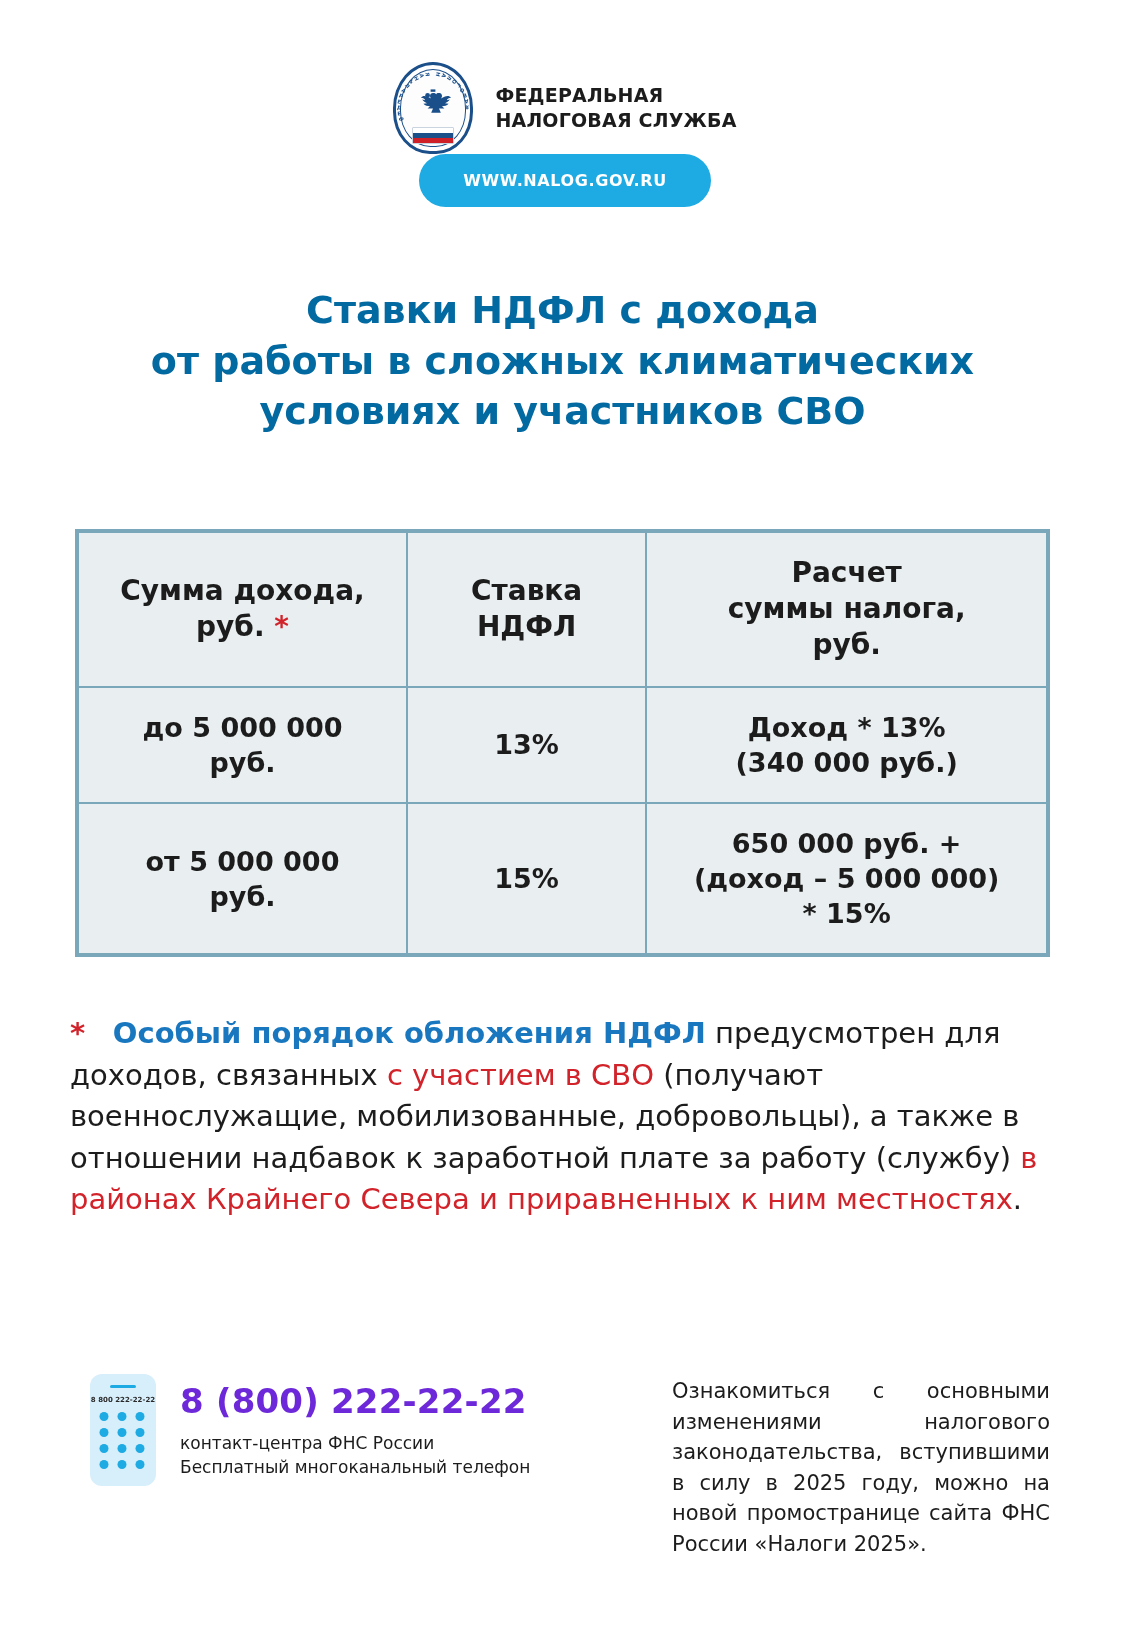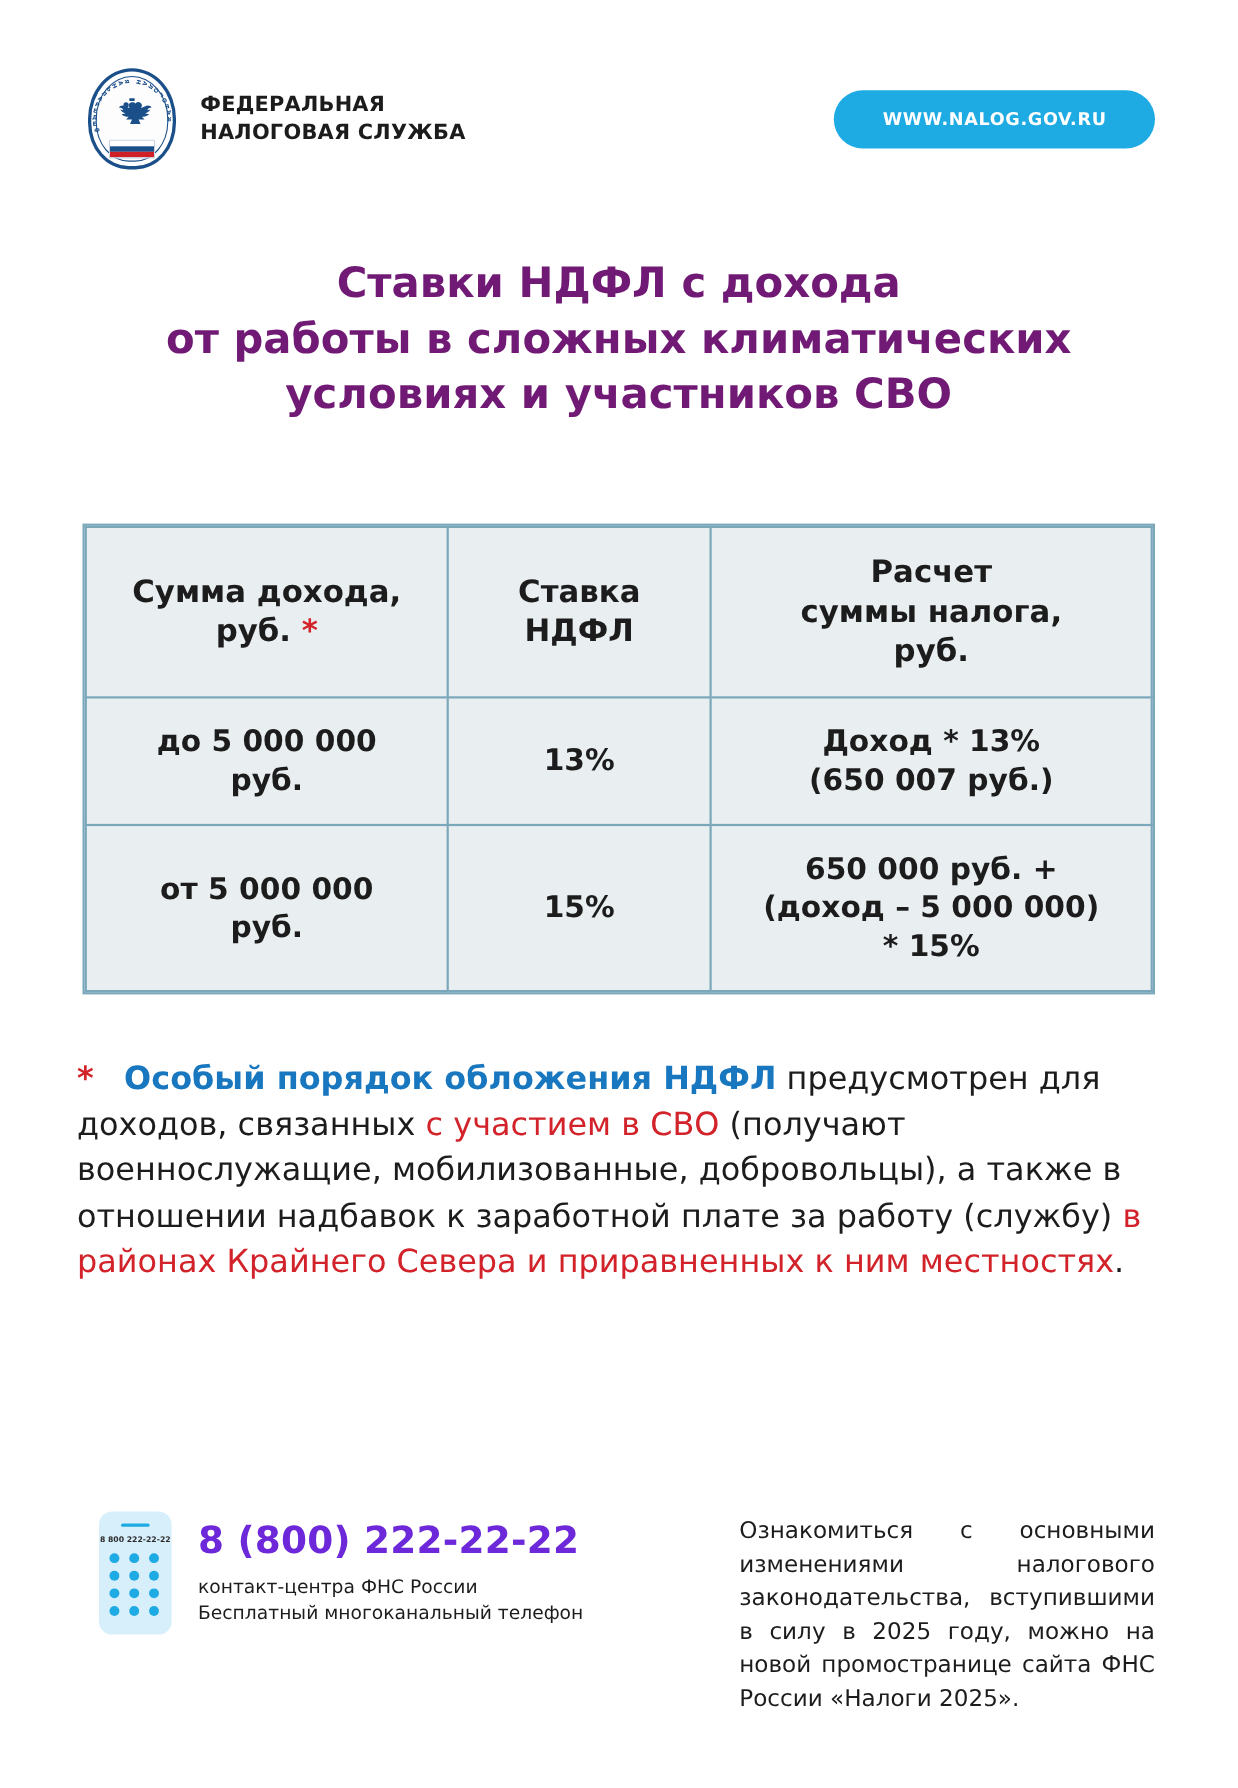--- a/index.html
+++ b/index.html
@@ -16,20 +16,21 @@
     overflow: hidden;
   }
 
   
   .header {
     display: flex;
     align-items: center;
     justify-content: space-between;
     padding: 62px 75px 0 80px;
     box-sizing: border-box;
+    flex-direction: column;
   }
   .brand {
     display: flex;
     align-items: center;
     gap: 22px;
   }
   .emblem {
     width: 80px;
     height: 92px;
     position: relative;
@@ -109,21 +110,21 @@
     white-space: nowrap;
   }
 
   
   .title {
     margin-top: 78px;
     text-align: center;
     font-size: 38px;
     font-weight: bold;
     line-height: 1.33;
-    color: #701a75;
+    color: #0369a1;
     padding: 0 90px;
   }
 
   
   .table-wrap {
     margin: 92px 75px 0 75px;
     border: 2px solid #7ba7bb;
     border-collapse: collapse;
   }
   table.rates {
@@ -350,21 +351,21 @@
     </thead>
     <tbody>
       <tr class="row-tall">
         <td>
           <div>до 5 000 000</div>
           <div>руб.</div>
         </td>
         <td class="rate-cell">13%</td>
         <td>
           <div>Доход * 13%</div>
-          <div>(650 007 руб.)</div>
+          <div>(340 000 руб.)</div>
         </td>
       </tr>
       <tr class="row-tall">
         <td>
           <div>от 5 000 000</div>
           <div>руб.</div>
         </td>
         <td class="rate-cell">15%</td>
         <td>
           <div>650 000 руб. +</div>

